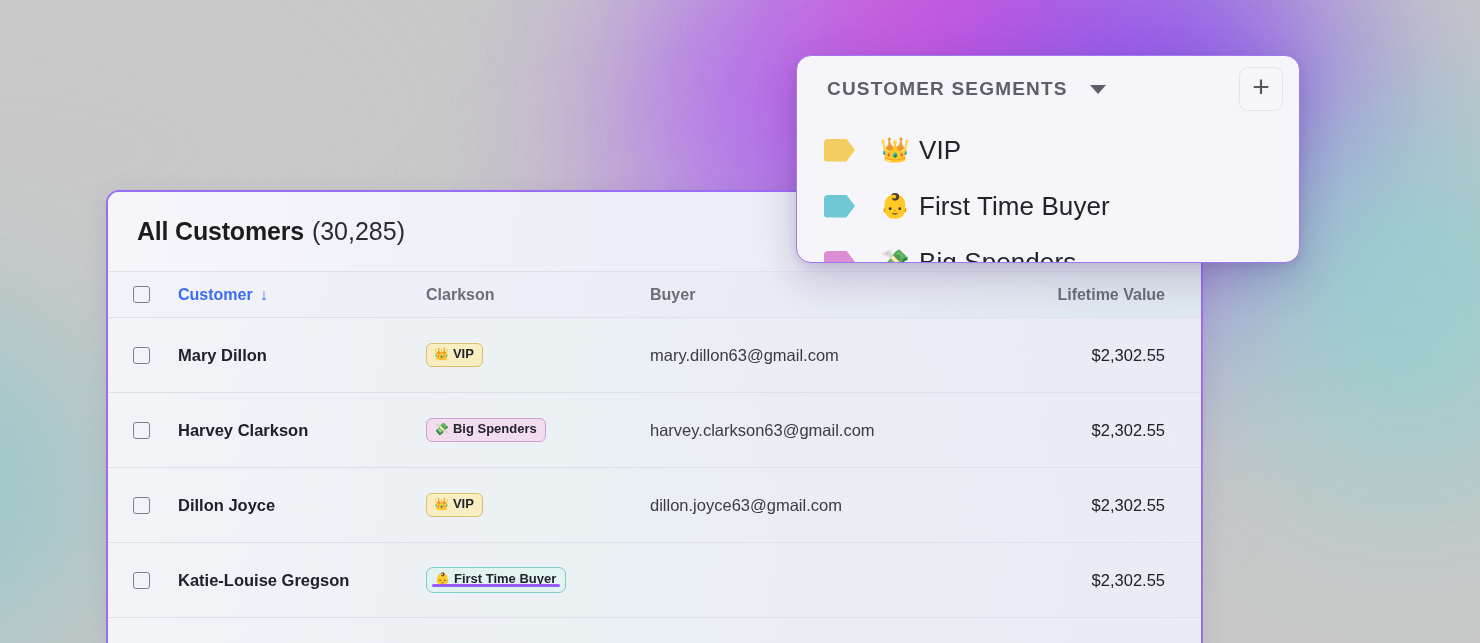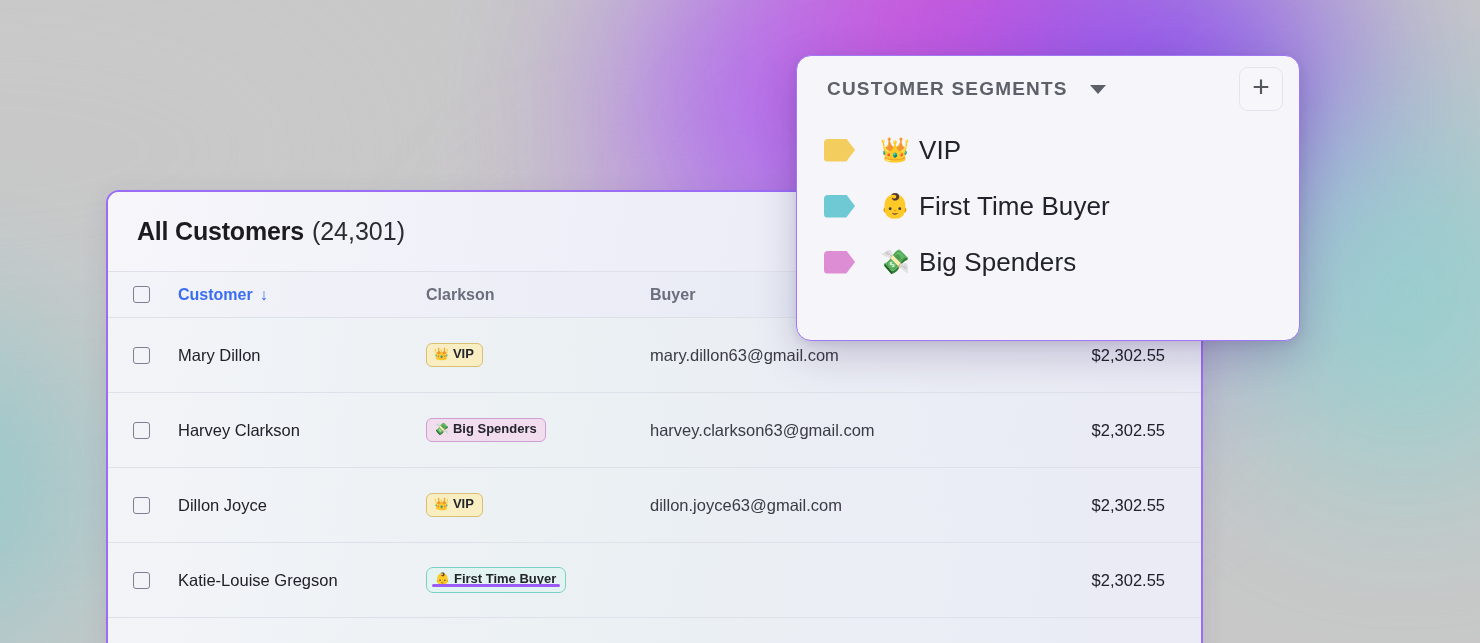--- a/index.html
+++ b/index.html
@@ -107,21 +107,21 @@
 
   .trow {
     display: flex;
     align-items: center;
     height: 75px;
     border-bottom: 1px solid #dfe1ea;
     background: linear-gradient(100deg, rgba(242,244,248,.9) 0%, rgba(234,240,243,.88) 45%, rgba(233,234,245,.9) 100%);
   }
   .cell-name {
     font-size: 16.5px;
-    font-weight: 400;
+    font-weight: 700;
     color: #20212a;
   }
   .cell-email {
     font-size: 16.5px;
     font-weight: 400;
     color: #3a3b45;
   }
   .cell-ltv {
     font-size: 16.5px;
     font-weight: 400;
@@ -158,21 +158,21 @@
     background: #9b5cf6;
     border-radius: 2px;
   }
 
   
   #segments-popup {
     position: absolute;
     left: 796px;
     top: 55px;
     width: 504px;
-    height: 286px;
+    height: 208px;
     background: #f5f5fa;
     border: 1.6px solid #a178f3;
     border-radius: 15px;
     box-shadow: 0 14px 40px rgba(55,30,100,0.22), 0 3px 10px rgba(55,30,100,0.10);
     overflow: hidden;
   }
   .popup-head {
     display: flex;
     align-items: center;
     height: 66px;
@@ -245,21 +245,21 @@
     <div class="blob blob-violet"></div>
     <div class="blob blob-pink-s"></div>
     <div class="blob blob-teal-r"></div>
     <div class="blob blob-teal-l"></div>
   </div>
 
   <div id="table-card">
 
     <div class="card-title-bar">
       <span class="card-title">All Customers</span>
-      <span class="card-count">(24,301)</span>
+      <span class="card-count">(30,285)</span>
     </div>
 
     <div class="table-head">
       <div class="col-check">
         <span class="cbox"></span>
       </div>
       <div class="th th-customer col-name">
         <span>Customer</span>
         <span class="sort-arrow">↓</span>
       </div>

